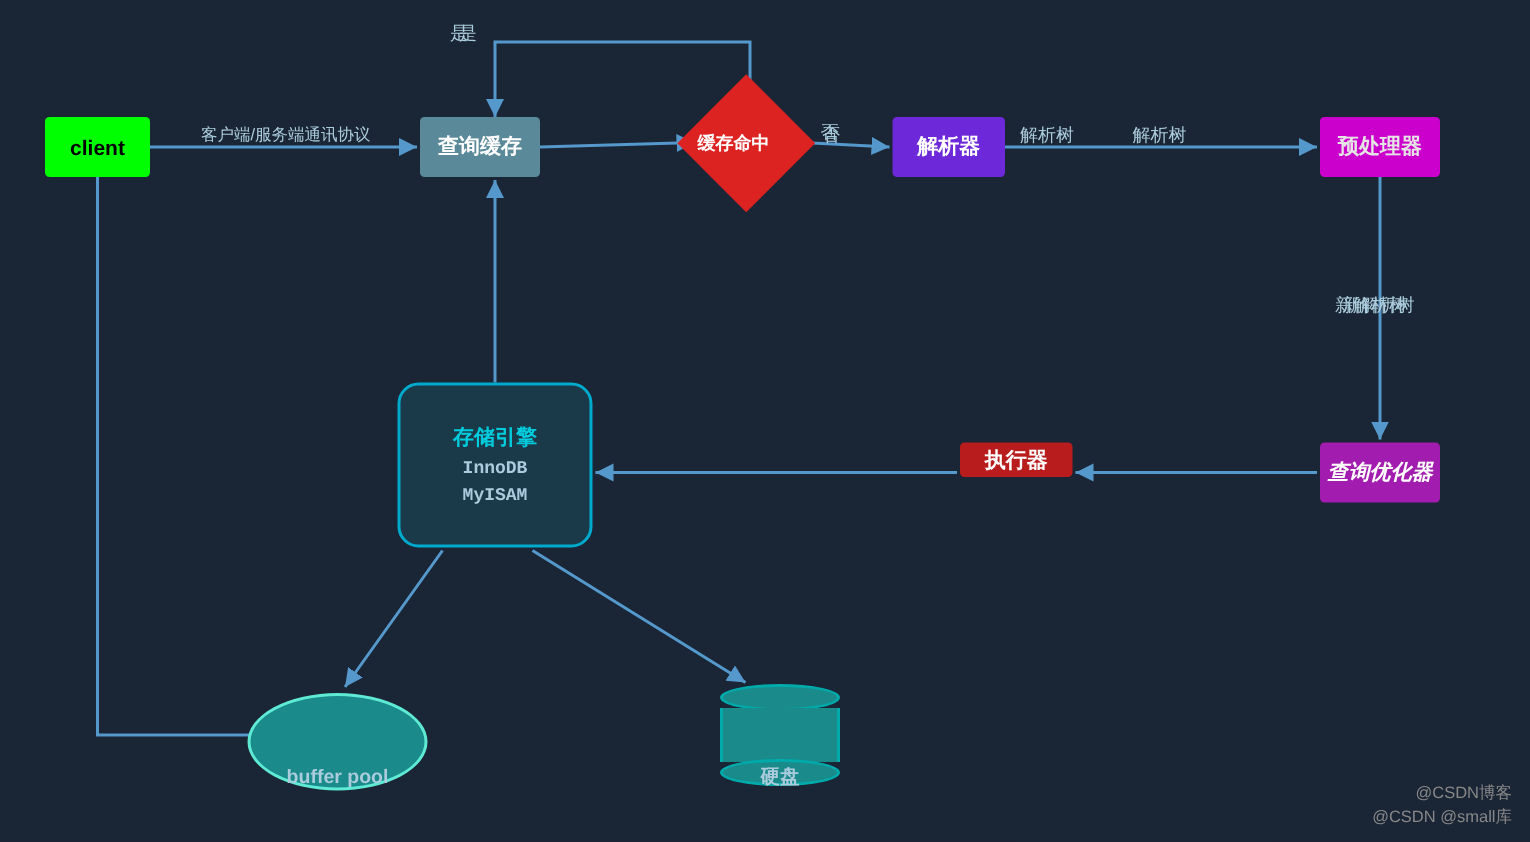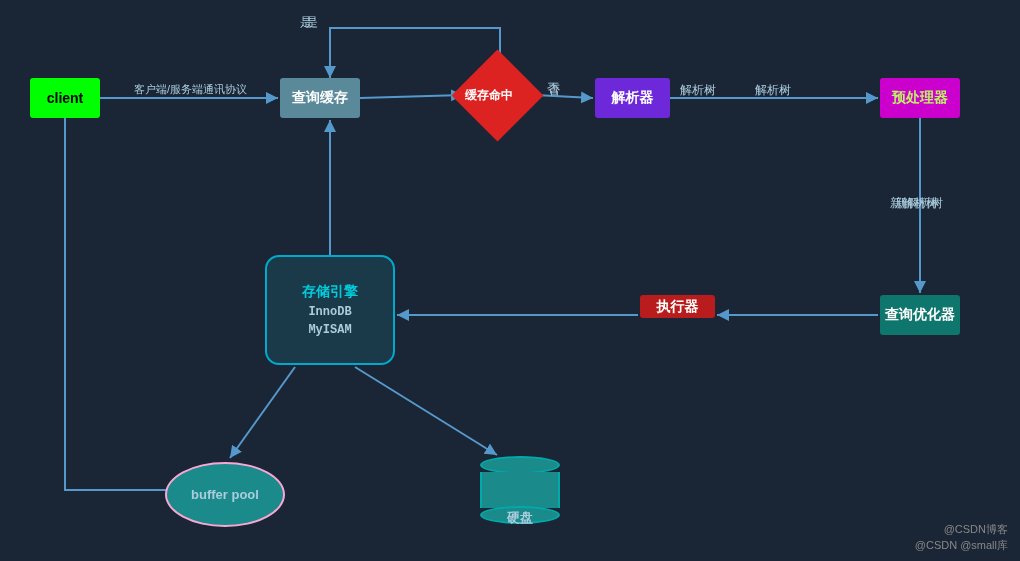--- a/index.html
+++ b/index.html
@@ -49,35 +49,36 @@
       background: #6d28d9;
       color: #fff;
       width: 75px;
       height: 40px;
       left: 595px;
       top: 78px;
       border-radius: 3px;
     }
     .node-preprocessor {
       background: #cc00cc;
-      color: #bef264;
+      color: #e5e5e5;
       width: 80px;
       height: 40px;
       left: 880px;
       top: 78px;
       border-radius: 3px;
     }
     .node-optimizer {
-      background: #0f766e;
+      background: #a21caf;
       color: #fff;
       width: 80px;
       height: 40px;
       left: 880px;
       top: 295px;
       border-radius: 3px;
+      font-style: italic;
     }
     .node-executor {
       background: #b91c1c;
       color: #fff;
       width: 75px;
       height: 23px;
       left: 640px;
       top: 295px;
       border-radius: 3px;
     }
@@ -176,23 +177,23 @@
     }
     
     .oval {
       position: absolute;
       left: 165px;
       top: 462px;
       width: 120px;
       height: 65px;
       background: #1a8a8a;
       border-radius: 50%;
-      border: 2px solid #f9a8d4;
+      border: 2px solid #5eead4;
       display: flex;
-      align-items: center;
+      align-items: flex-end;
       justify-content: center;
     }
     .oval-label {
       color: #aaccdd;
       font-size: 13px;
       font-weight: bold;
       text-align: center;
     }
     
     .arrow-label {

